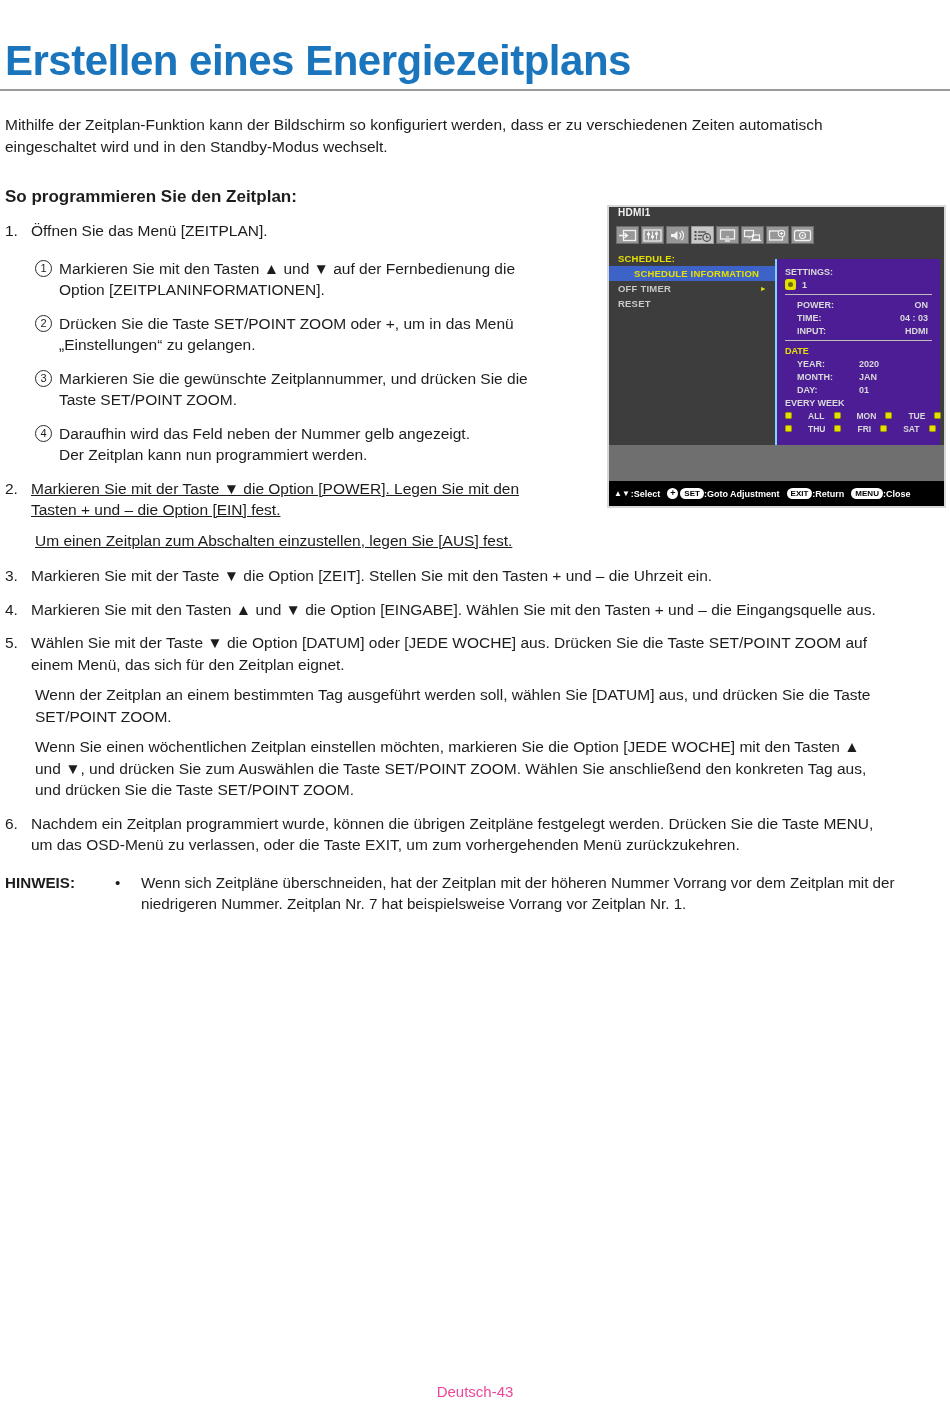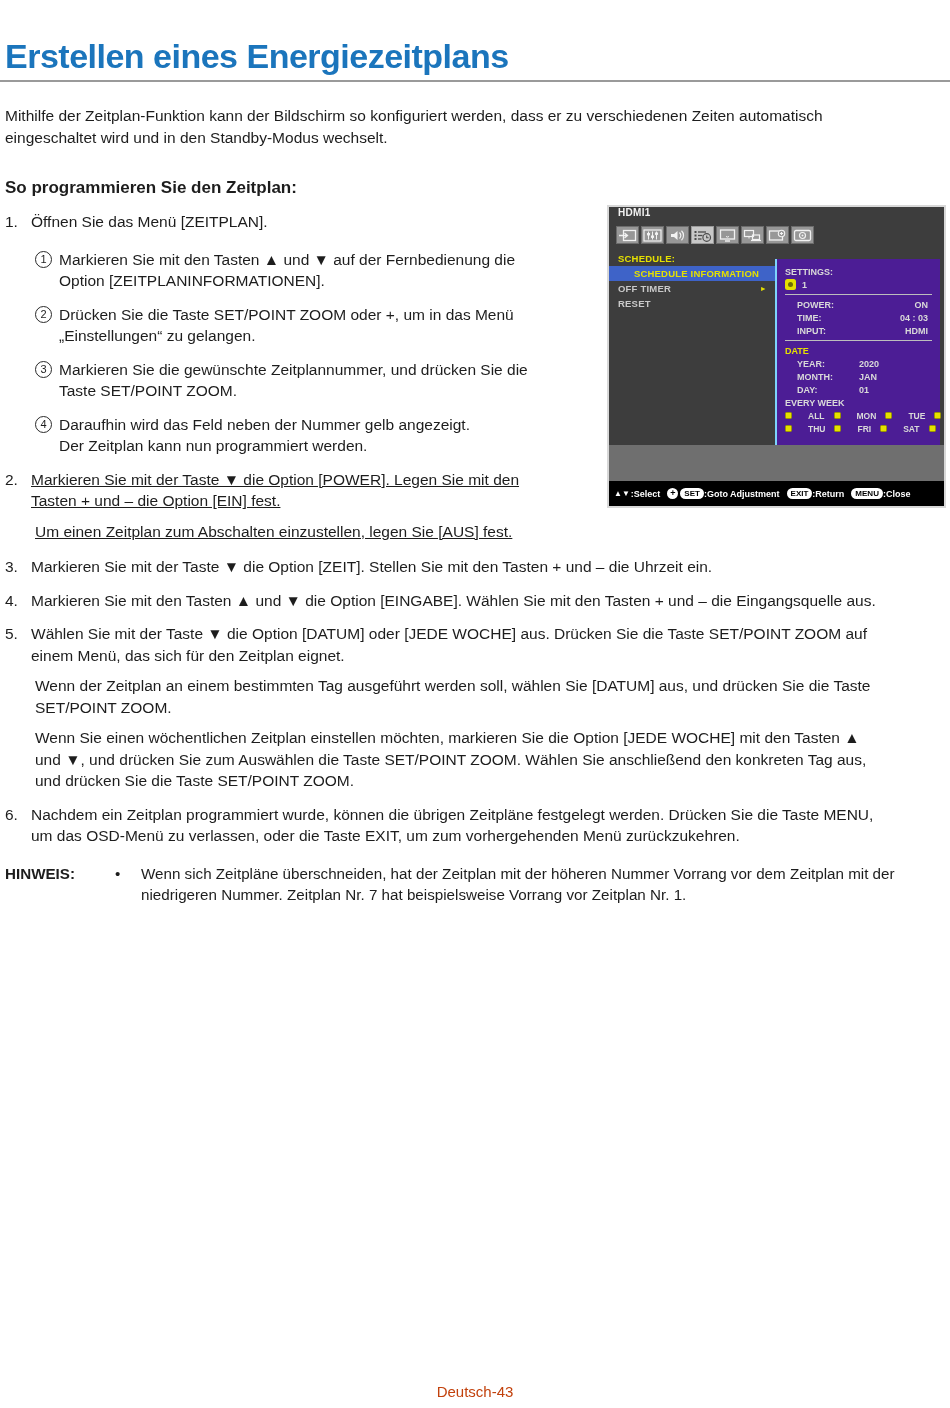--- a/index.html
+++ b/index.html
@@ -3,21 +3,21 @@
 <meta charset="utf-8">
 <style>
   * { margin:0; padding:0; box-sizing:border-box; }
   html,body { background:#ffffff; }
   body { font-family:"Liberation Sans", sans-serif; color:#1d1d1d; }
   .page { position:relative; width:950px; height:1408px; background:#fff; overflow:hidden; }
 
   .preline { white-space:pre-line; }
 
   
-  .doc-title { margin:38px 5px 0 5px; font-size:34px; font-weight:bold; color:#1b75bc; letter-spacing:-0.5px; line-height:1.1; }
+  .doc-title { margin:38px 5px 0 5px; font-size:42px; font-weight:bold; color:#1b75bc; letter-spacing:-0.5px; line-height:1.1; }
   .title-rule { border-bottom:2px solid #9a9a9a; margin-top:5px; width:950px; }
   .intro { margin:23px 5px 0 5px; font-size:15.5px; line-height:21.5px; }
   .section-heading { margin:30px 5px 0 5px; font-size:17px; font-weight:bold; }
 
   .steps { margin:13px 0 0 5px; font-size:15.5px; line-height:21.5px; }
   .step { display:flex; align-items:flex-start; }
   .step-num { width:26px; flex:0 0 26px; }
   .step-text { flex:1; }
   .m-top-12 { margin-top:12px; }
   .m-top-14 { margin-top:14px; }
@@ -31,21 +31,21 @@
   .substep-text { flex:1; }
 
   .note-para { margin:9px 0 0 30px; }
   .narrow { max-width:560px;text-decoration:underline; }
 
   .hinweis { display:flex; align-items:flex-start; margin:16px 5px 0 5px; font-size:15.2px; line-height:21.5px; }
   .hinweis-label { font-weight:bold; width:110px; flex:0 0 110px; }
   .hinweis-bullet { width:26px; flex:0 0 26px; text-align:left; }
   .hinweis-text { flex:1; }
 
-  .page-footer { position:absolute; left:0; bottom:8px; width:950px; text-align:center; font-size:15px; color:#c2410c; }
+  .page-footer { position:absolute; left:0; bottom:8px; width:950px; text-align:center; font-size:15px; color:#ec4899; }
 
   
   .osd { position:absolute; left:607px; top:205px; width:339px; height:303px;
          background:#3d3d3d; border:2px solid #d8d8d8; font-weight:bold; }
   .osd-input { position:absolute; left:9px; top:0; font-size:10px; color:#f2f2f2; letter-spacing:0.3px; }
   .osd-icons { position:absolute; left:7px; top:19px; display:flex; gap:2px; }
   .icon-box { width:23px; height:18px; background:#979797; border:1px solid #6c6c6c; display:flex; align-items:center; justify-content:center; }
   .icon-box.selected { background:#c8c8c8; border-color:#9a9a9a; }
   .icon-box svg { display:block; }
 

